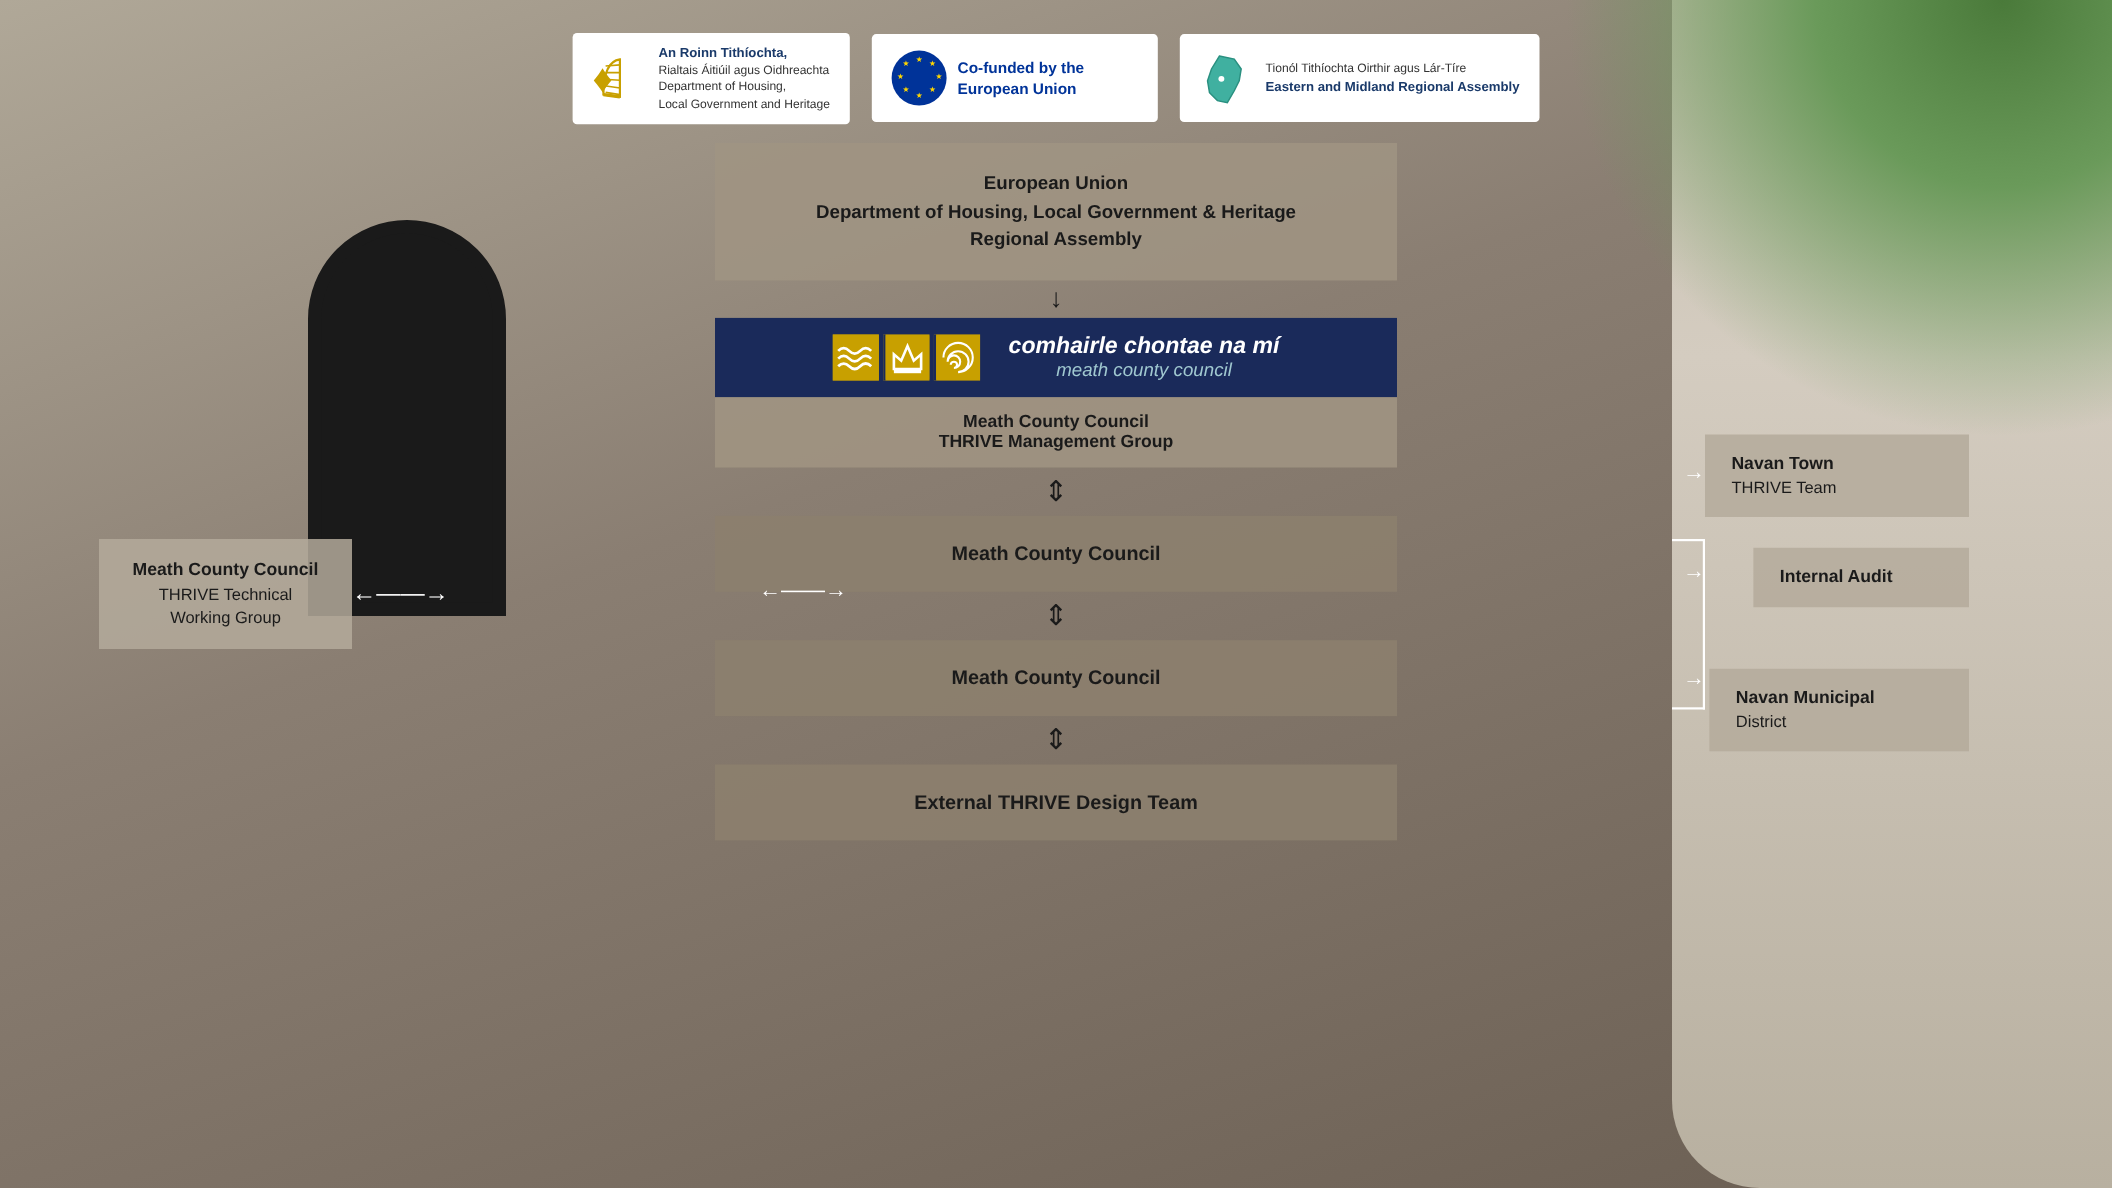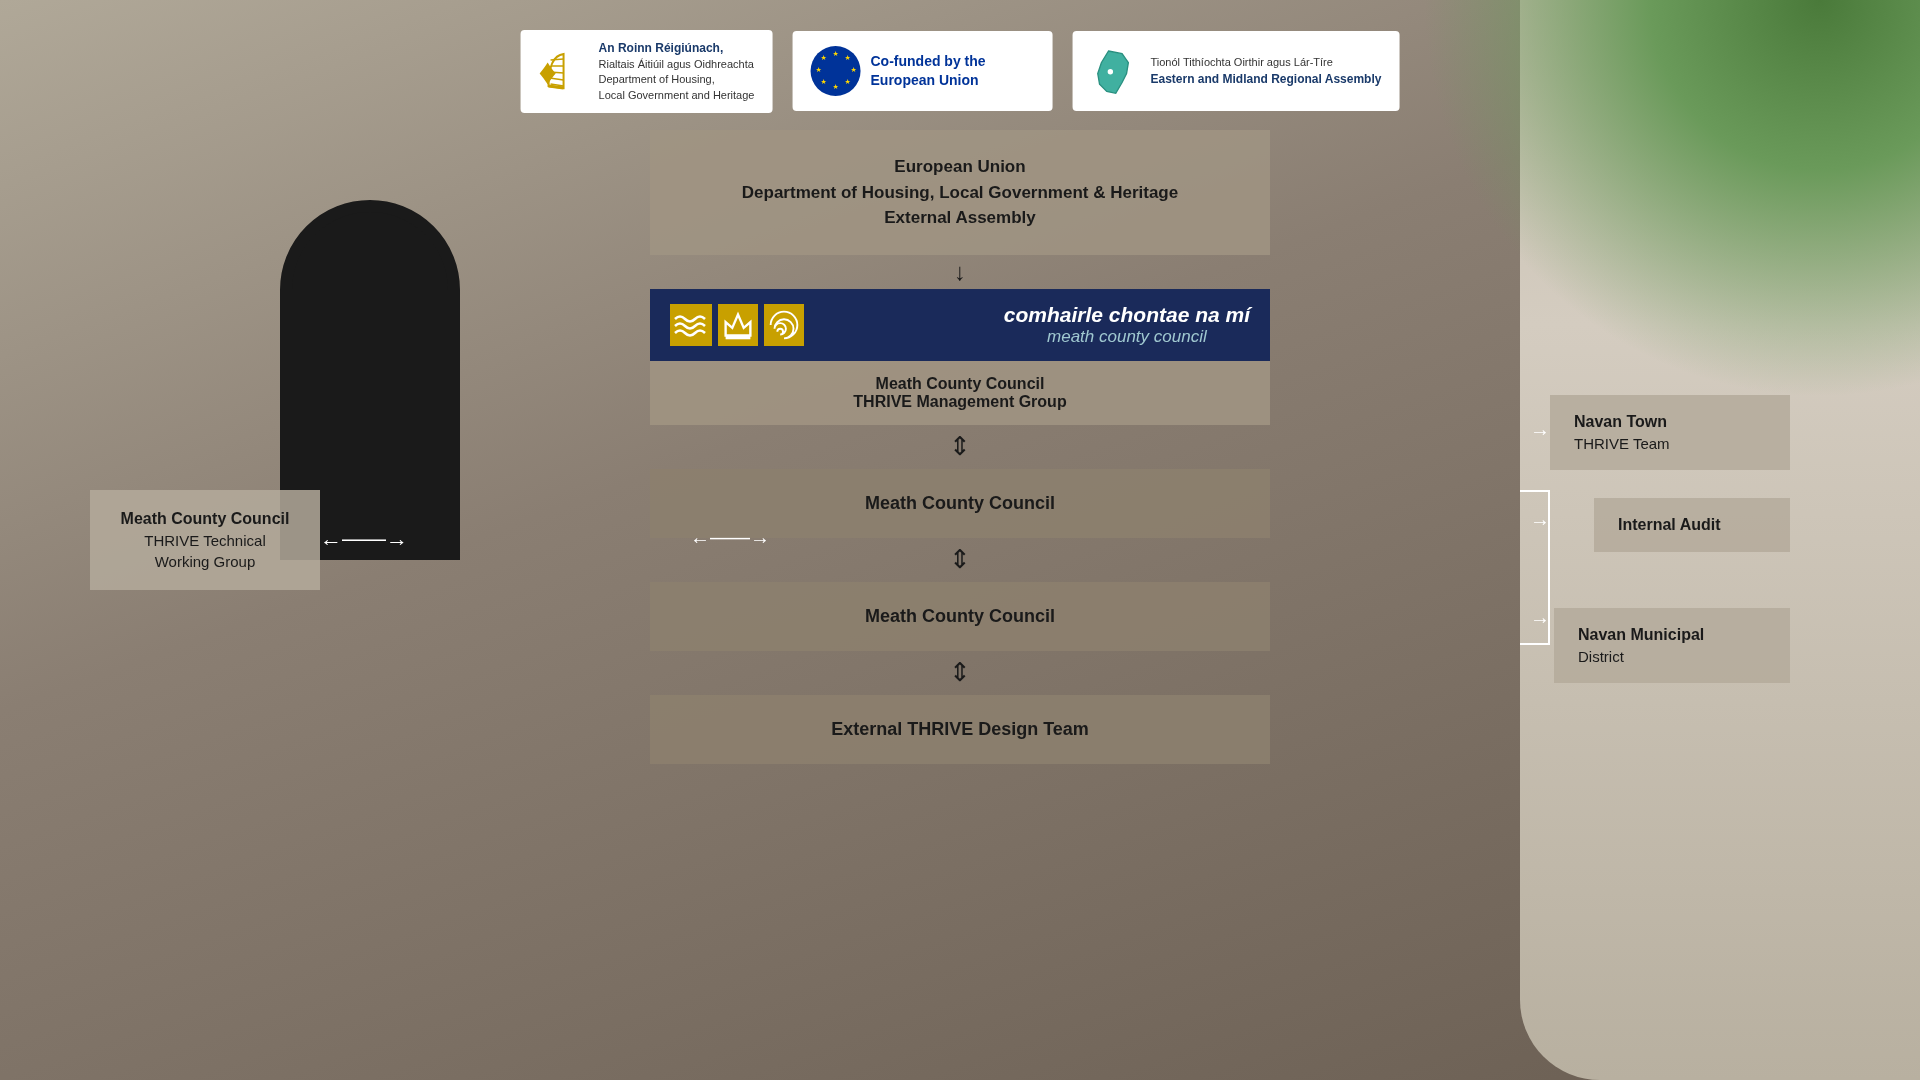--- a/index.html
+++ b/index.html
@@ -140,21 +140,21 @@
       display: flex;
       flex-direction: column;
       align-items: center;
     }
     .council-logo-area {
       background: #1a2a5a;
       width: 100%;
       padding: 14px 20px;
       display: flex;
       align-items: center;
-      justify-content: space-between;
+      justify-content: center;
       gap: 26px;
     }
     .council-logo-icons {
       display: flex;
       gap: 4px;
     }
     .council-icon {
       width: 42px;
       height: 42px;
       background: #d4a000;
@@ -298,21 +298,21 @@
           <path d="M10,40 Q10,10 25,8 L25,42 Z" fill="none" stroke="#c8a000" stroke-width="2"></path>
           <line x1="10" y1="40" x2="25" y2="42" stroke="#c8a000" stroke-width="3"></line>
           <line x1="13" y1="20" x2="25" y2="20" stroke="#c8a000" stroke-width="1.5"></line>
           <line x1="11" y1="26" x2="25" y2="27" stroke="#c8a000" stroke-width="1.5"></line>
           <line x1="11" y1="32" x2="25" y2="34" stroke="#c8a000" stroke-width="1.5"></line>
           <line x1="12" y1="38" x2="25" y2="40" stroke="#c8a000" stroke-width="1.5"></line>
           <line x1="12" y1="14" x2="25" y2="13" stroke="#c8a000" stroke-width="1.5"></line>
         </svg>
       </div>
       <div class="logo-text">
-        <strong>An Roinn Réigiúnach,</strong>
+        <strong>An Roinn Tithíochta,</strong>
         <span>Rialtais Áitiúil agus Oidhreachta</span><br>
         <span>Department of Housing,</span><br>
         <span>Local Government and Heritage</span>
       </div>
     </div>
 
     <div class="logo-box" style="min-width:260px;">
       <div class="eu-circle">
         <svg viewBox="0 0 50 50" width="50" height="50">
           <circle cx="25" cy="25" r="24" fill="#003399"></circle>
@@ -349,21 +349,21 @@
       </div>
     </div>
 
   </div>
 
   <div class="flowchart">
 
     <div class="flow-box top-box">
       <span>European Union</span><br>
       <span>Department of Housing, Local Government &amp; Heritage</span><br>
-      <span>External Assembly</span>
+      <span>Regional Assembly</span>
     </div>
 
     <div class="arrow-down">↓</div>
 
     <div class="flow-box council-box">
       <div class="council-logo-area">
         <div class="council-logo-icons">
 
           <div class="council-icon" style="background:#c8a000;">
             <svg viewBox="0 0 42 42" width="42" height="42">

